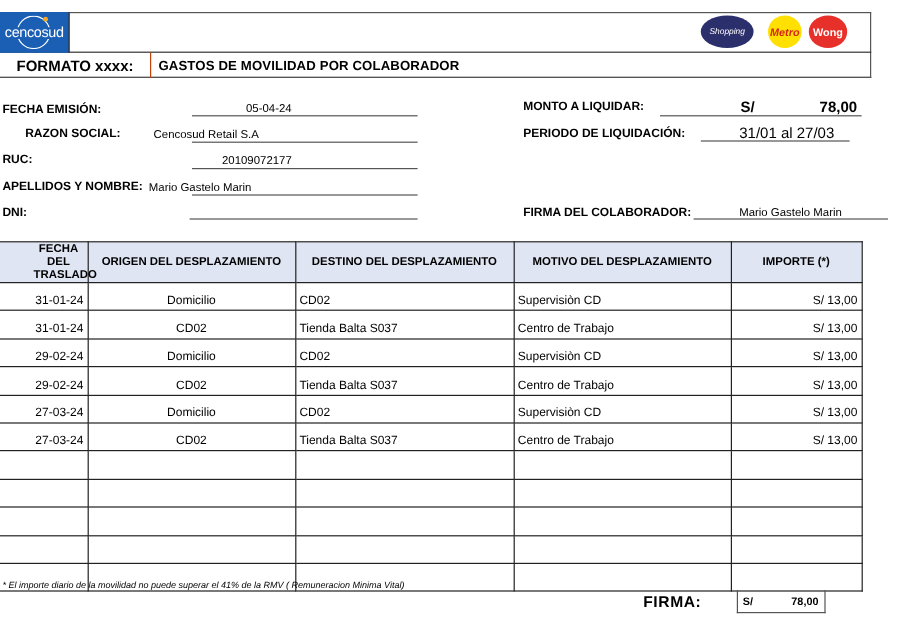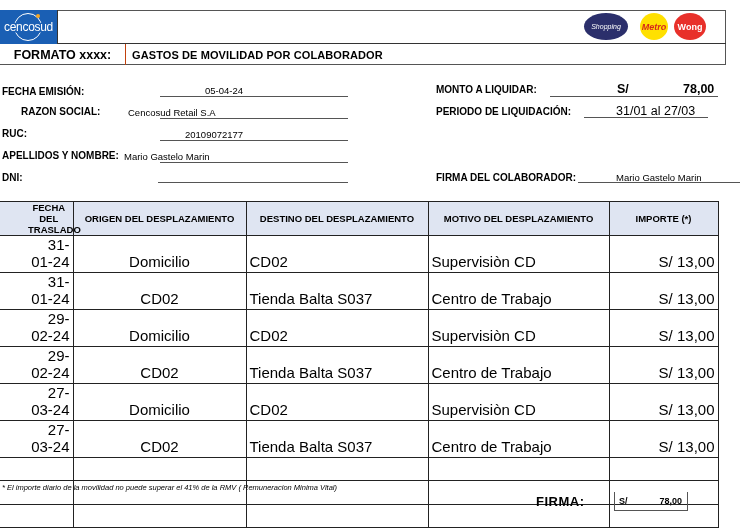--- a/index.html
+++ b/index.html
@@ -27,21 +27,21 @@
   
   .lbl { font-size:10px; font-weight:bold; white-space:nowrap; }
   .val { font-size:9.5px; white-space:nowrap; }
   .uline { height:0; border-bottom:1px solid #555; }
   .big-val { font-size:12.5px; }
 
   
   table.grid { position:absolute; left:0; top:201px; border-collapse:collapse; table-layout:fixed; width:688px; }
   table.grid th, table.grid td { border:1px solid #222; padding:0 3px; box-sizing:border-box; }
   table.grid th { background:#dfe5f2; font-size:9.5px; font-weight:bold; height:32px; text-align:center; line-height:11px; }
-  table.grid td { height:23.4px; font-size:15px; vertical-align:bottom; padding-bottom:2px; }
+  table.grid td { height:23.4px; font-size:10px; vertical-align:bottom; padding-bottom:2px; }
   table.grid tr.empty td { height:23.4px; }
   table.grid tr > :first-child { border-left:none;padding-left:28px; }
   .c-date { text-align:right; }
   .c-orig { text-align:center; }
   .c-dest, .c-mot { text-align:left; }
   .c-imp { text-align:right; }
 
   .footnote { left:2px; top:483px; font-size:7.5px; font-style:italic; white-space:nowrap; }
   .total-lbl { left:536px; top:494px; font-size:13px; font-weight:bold; letter-spacing:0.5px; }
   .total-box { left:614px; top:492px; width:74px; height:19px; border:1px solid #555; border-top:none; box-sizing:border-box; display:flex; justify-content:space-between; align-items:center; padding:0 5px 0 4px; font-size:9px; font-weight:bold; }

